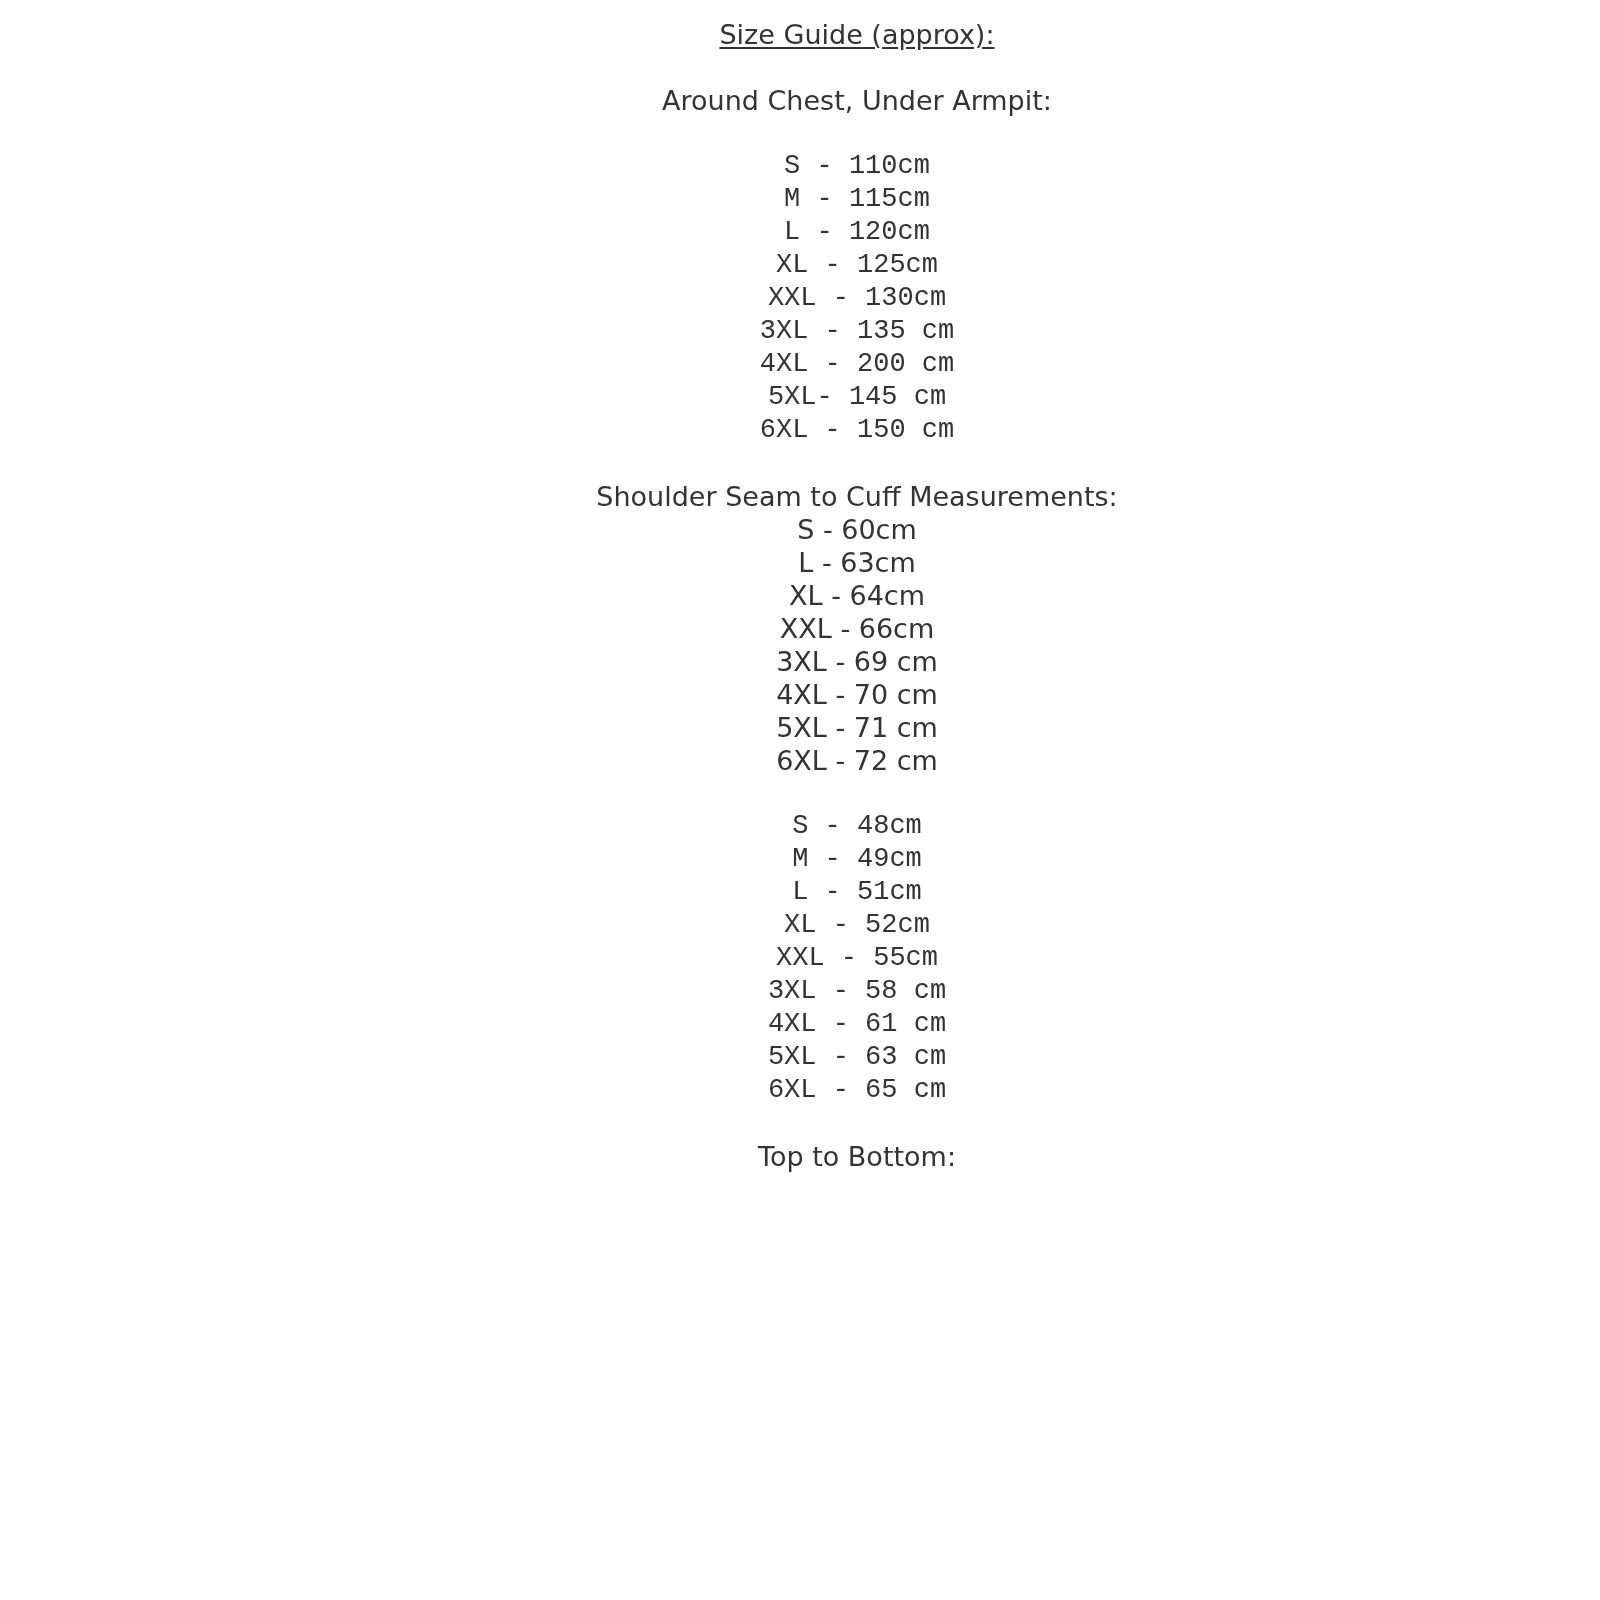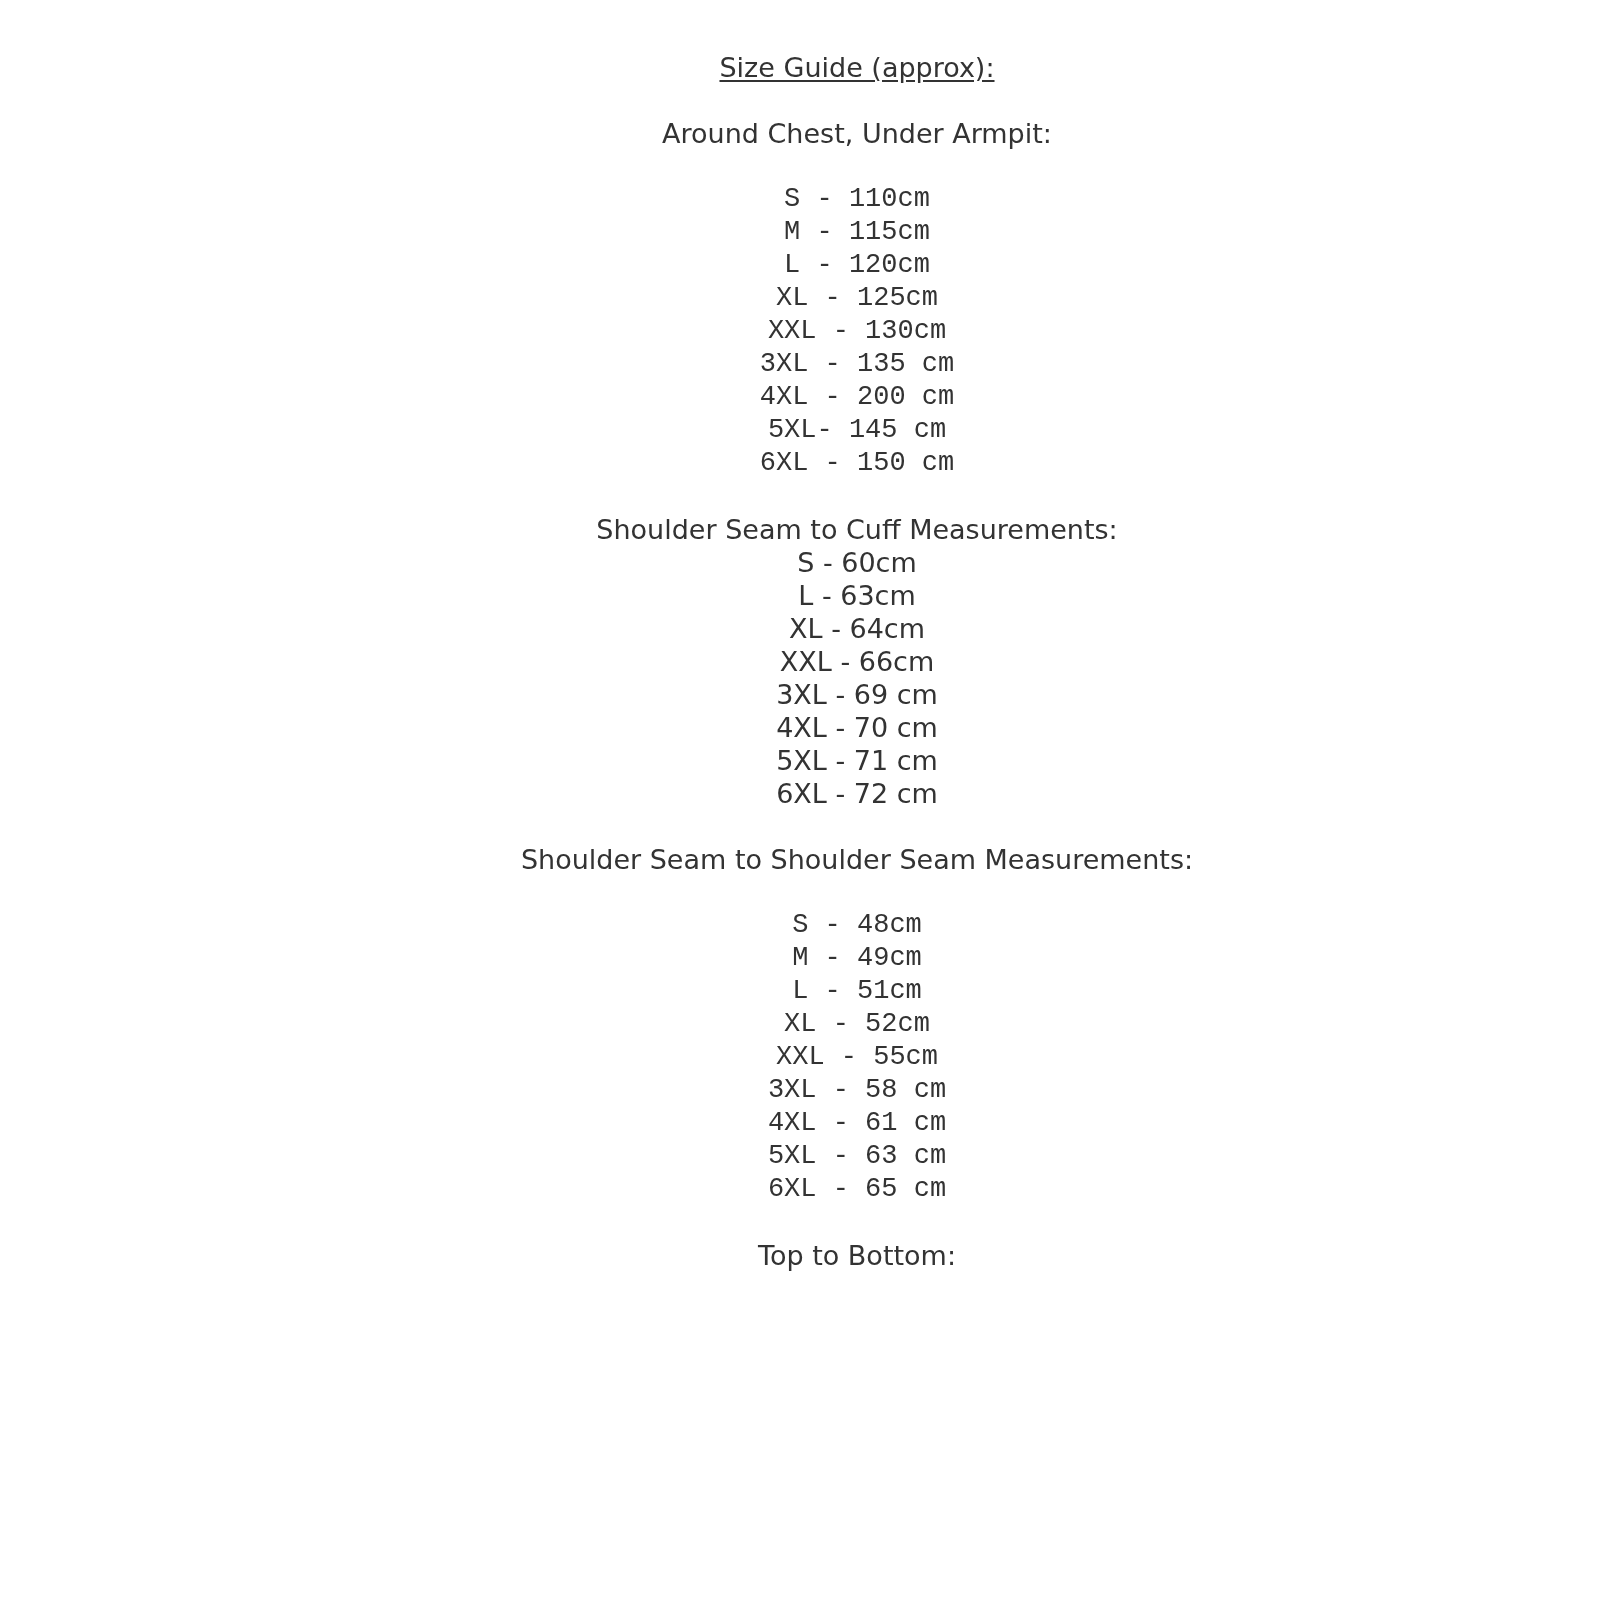--- a/index.html
+++ b/index.html
@@ -1,15 +1,15 @@
 <!DOCTYPE html>
 <html><head>
 <meta charset="utf-8">
 <style>
-  * { box-sizing: border-box; margin-top: 33px; }
+  * { box-sizing: border-box; }
   html, body {
     margin: 0;
     padding: 0;
     background: #ffffff;
   }
   body {
     width: 1600px;
     height: 1600px;
     overflow: hidden;
   }
@@ -68,21 +68,20 @@
         <p class="row">XL - 64cm</p>
         <p class="row">XXL - 66cm</p>
         <p class="row">3XL - 69 cm</p>
         <p class="row">4XL - 70 cm</p>
         <p class="row">5XL - 71 cm</p>
         <p class="row">6XL - 72 cm</p>
       </div>
   </section>
 
   <section class="sec">
-    <p class="heading">Shoulder Seam to Shoulder Seam Measurements:</p>
     <div class="rows gap-above">
         <p class="row">S - 48cm</p>
         <p class="row">M - 49cm</p>
         <p class="row">L - 51cm</p>
         <p class="row">XL - 52cm</p>
         <p class="row">XXL - 55cm</p>
         <p class="row">3XL - 58 cm</p>
         <p class="row">4XL - 61 cm</p>
         <p class="row">5XL - 63 cm</p>
         <p class="row">6XL - 65 cm</p>

